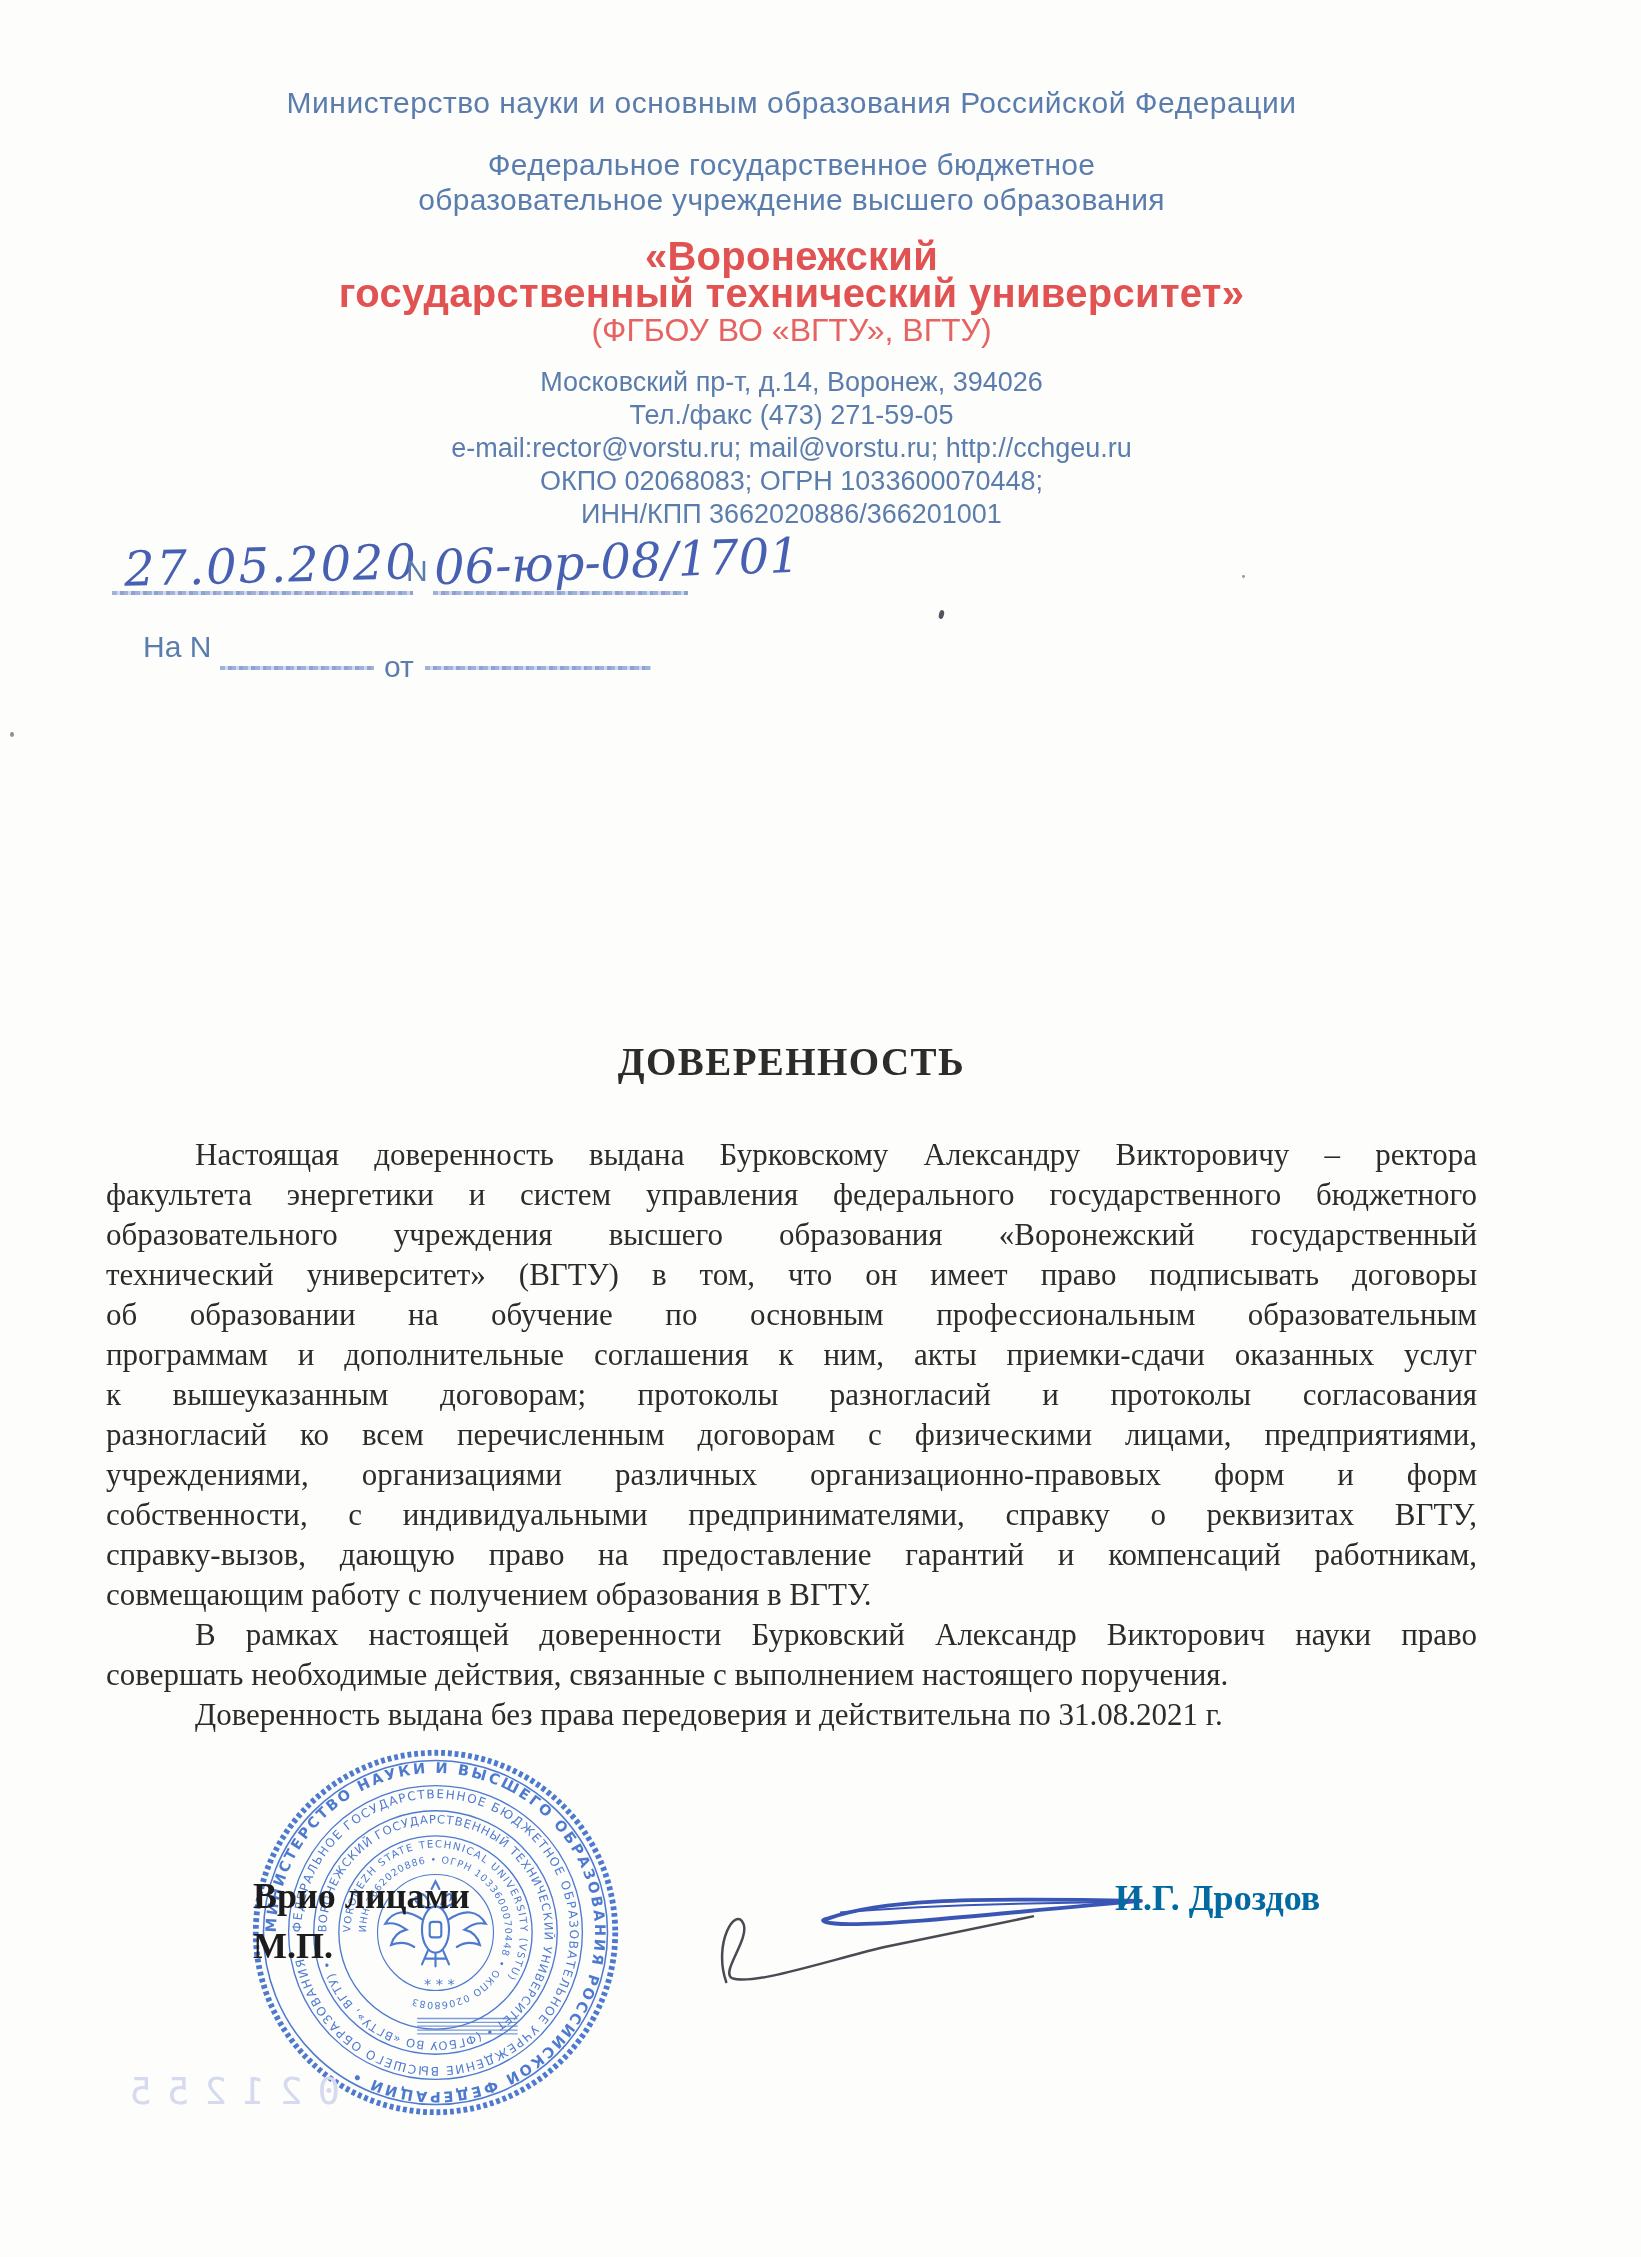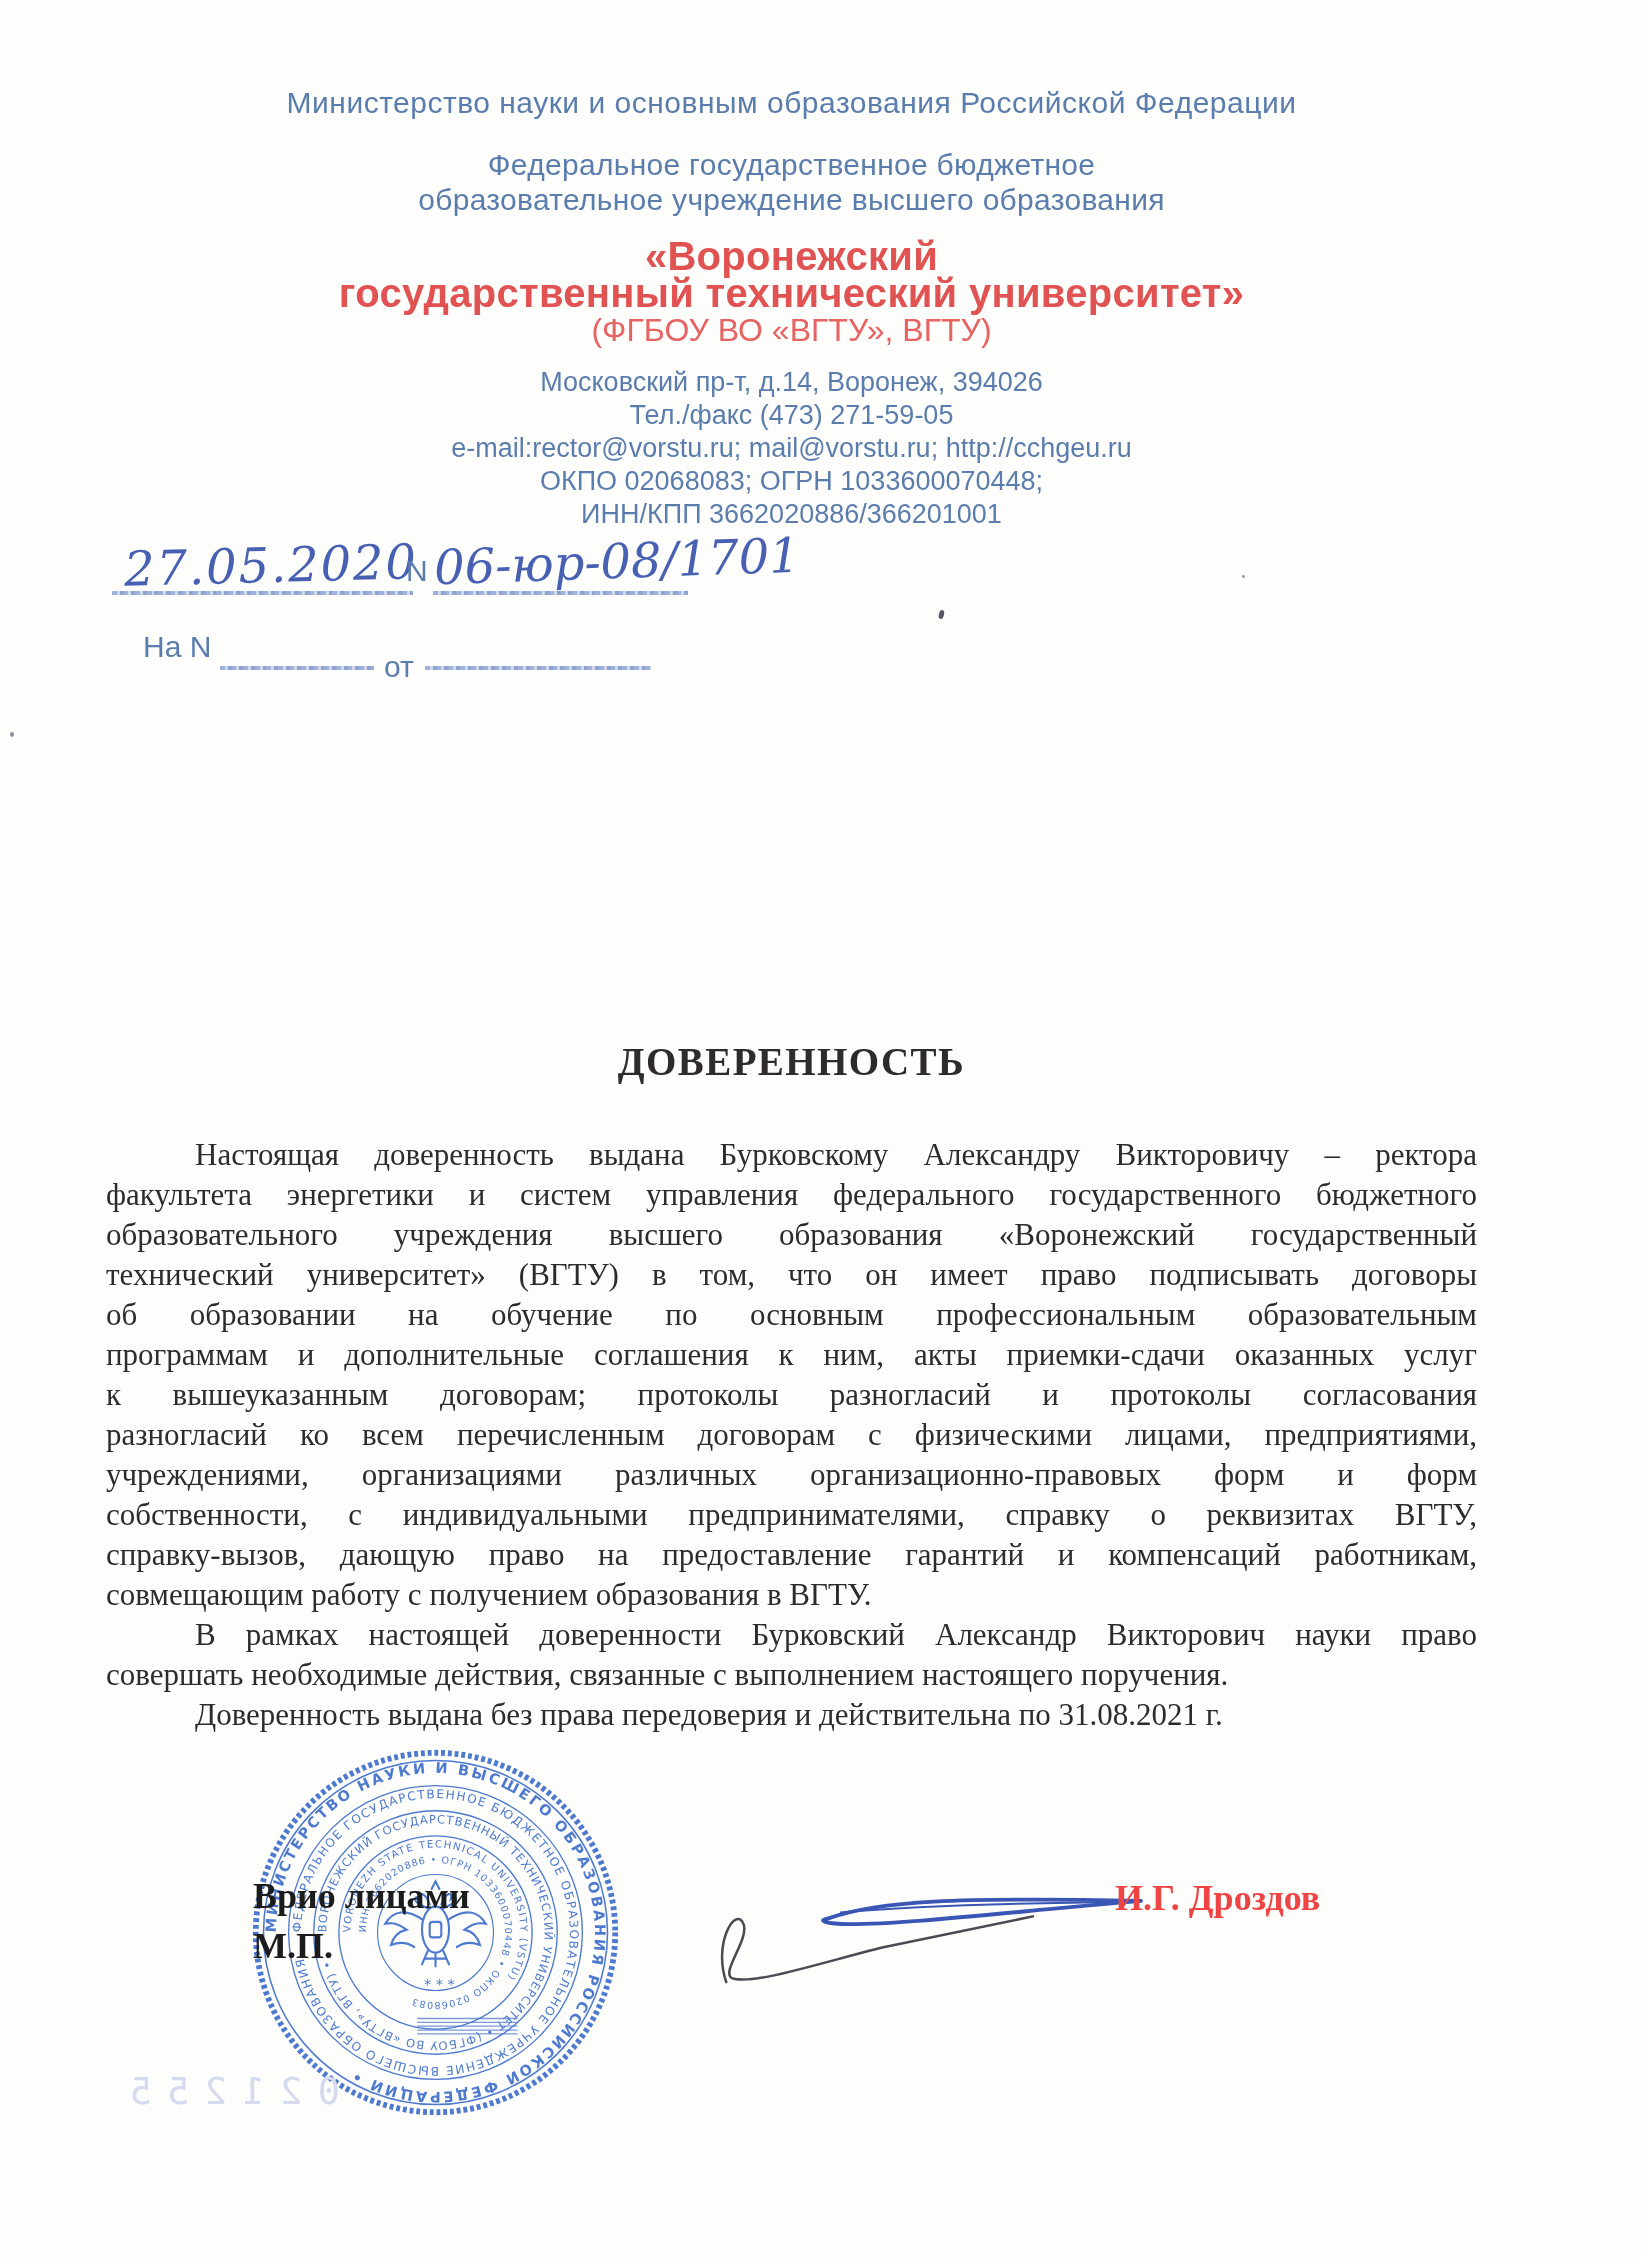--- a/index.html
+++ b/index.html
@@ -45,21 +45,21 @@
   .sig-position{
     position:absolute; left:253px; top:1875px; font-family:"Liberation Serif", serif;
     font-weight:bold; font-size:36px; color:#1c1c1c; white-space:nowrap;
   }
   .sig-mp{
     position:absolute; left:253px; top:1925px; font-family:"Liberation Serif", serif;
     font-weight:bold; font-size:36px; color:#1c1c1c;
   }
   .sig-name{
     position:absolute; left:1115px; top:1877px; font-family:"Liberation Serif", serif;
-    font-weight:bold; font-size:36px; color:#ef4444; white-space:nowrap;
+    font-weight:bold; font-size:36px; color:#0369a1; white-space:nowrap;
   }
   .sig-svg{position:absolute; left:705px; top:1868px; width:463px; height:145px;}
   
   .bleed-digits{
     position:absolute; left:114px; top:2070px; font-family:"DejaVu Sans Mono", monospace;
     font-size:37px; color:#d5daee; letter-spacing:15.4px; transform:scaleX(-1);
   }
   .speck{position:absolute; border-radius:50%; background:#6b6b6b;}
 </style>
 </head>

